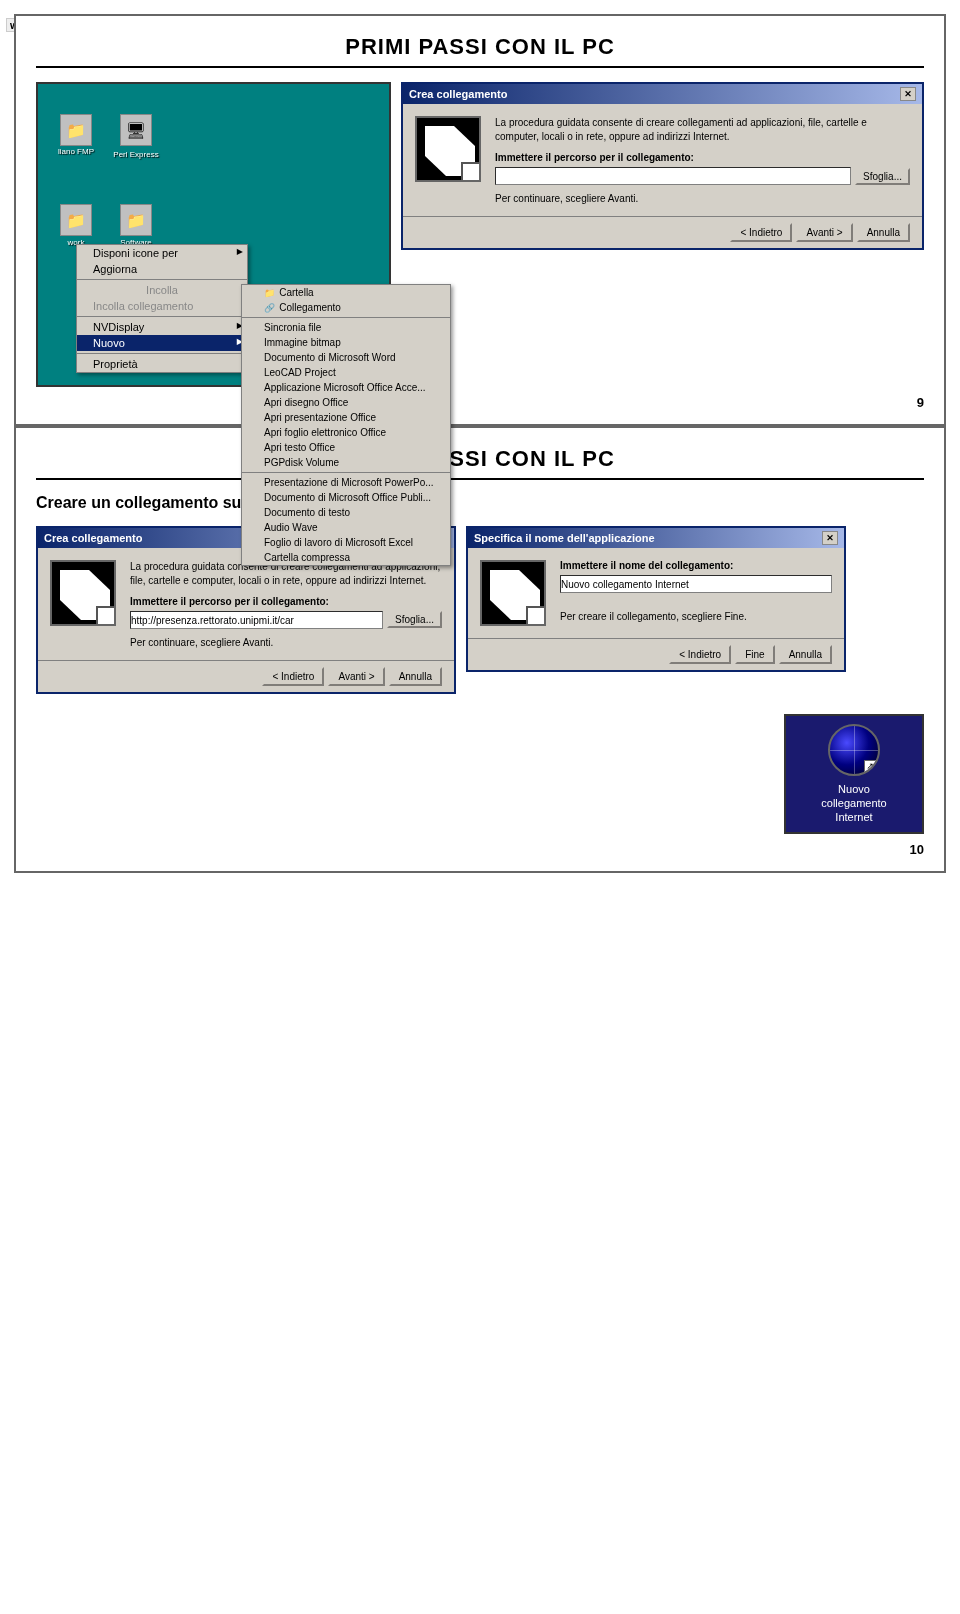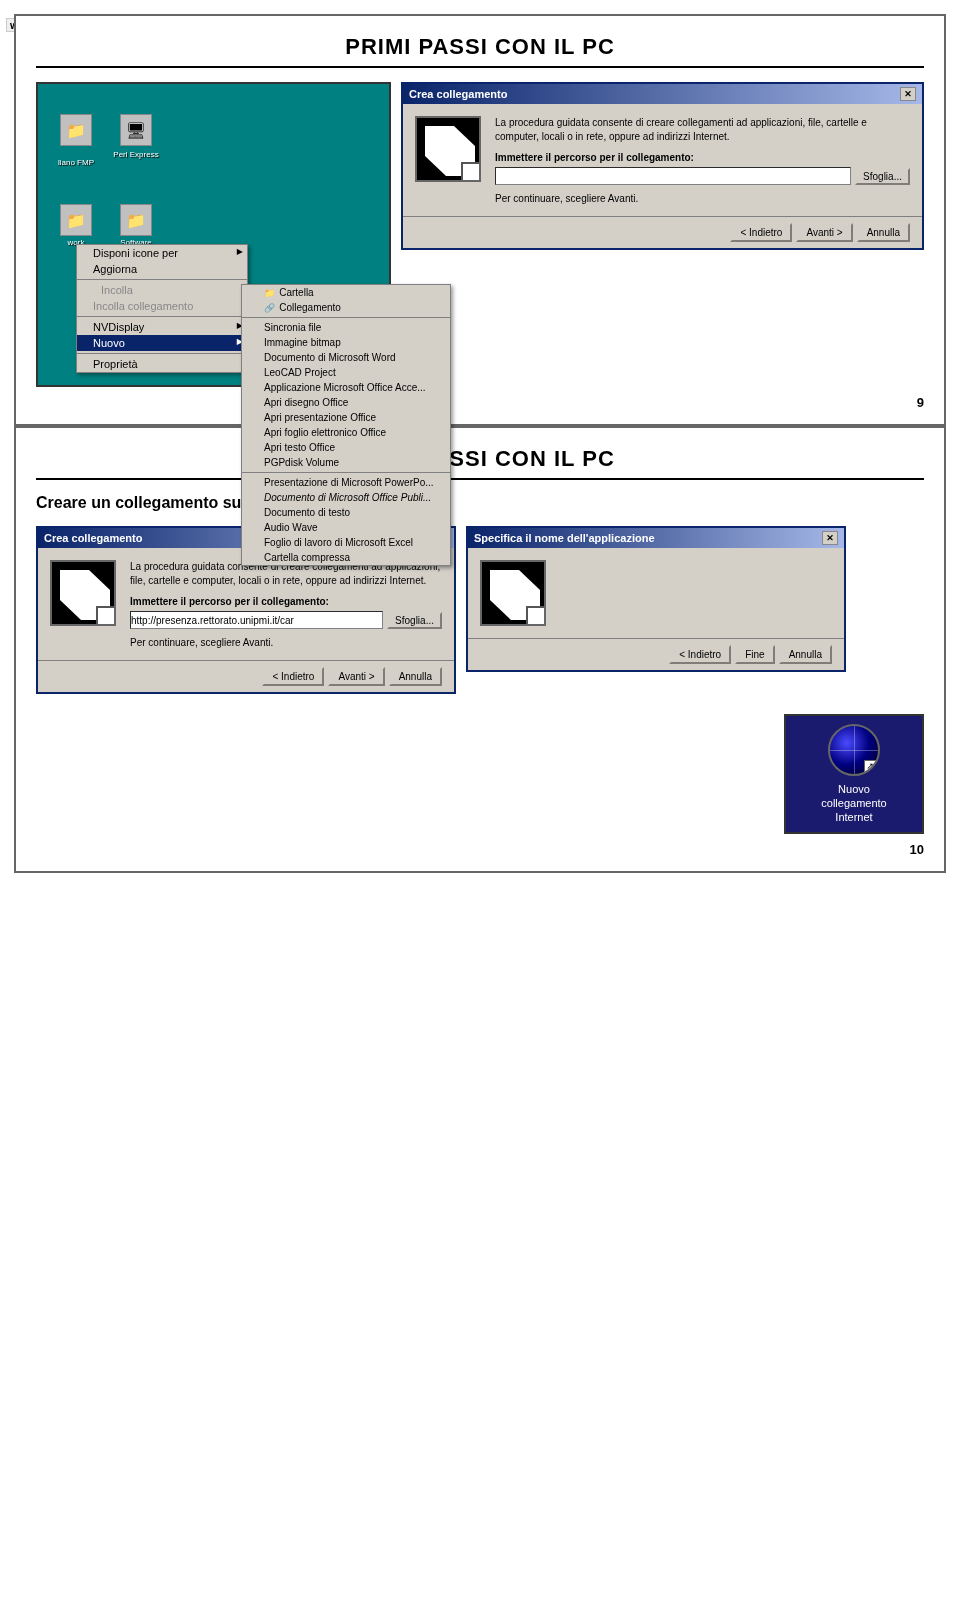--- a/index.html
+++ b/index.html
@@ -35,21 +35,21 @@
     <h1 style="text-align:center;font-size:22px;font-weight:bold;letter-spacing:1px;margin-bottom:6px;">PRIMI PASSI CON IL PC</h1>
     <hr style="border:none;border-top:2px solid #000;margin-bottom:14px;">
 
 
     <div style="display:flex;gap:10px;align-items:flex-start;">
 
       <div style="background:#008080;width:355px;height:305px;position:relative;border:2px solid #333;flex-shrink:0;overflow:visible;">
 
         <div style="position:absolute;top:30px;left:10px;display:flex;flex-direction:column;align-items:center;width:56px;">
           <div style="width:32px;height:32px;background:#c0c0c0;border:1px solid #888;display:flex;align-items:center;justify-content:center;font-size:16px;">📁</div>
-          <div style="color:#fff;font-size:8px;text-align:center;margin-top:12px;text-shadow:1px 1px 1px #000;">liano FMP</div>
+          <div style="color:#fff;font-size:8px;text-align:center;margin-top:1px;text-shadow:1px 1px 1px #000;">liano FMP</div>
         </div>
         <div style="position:absolute;top:30px;left:70px;display:flex;flex-direction:column;align-items:center;width:56px;">
           <div style="width:32px;height:32px;background:#c0c0c0;border:1px solid #888;display:flex;align-items:center;justify-content:center;font-size:16px;">🖥</div>
           <div style="color:#fff;font-size:8px;text-align:center;margin-top:4px;text-shadow:1px 1px 1px #000;">Perl Express</div>
         </div>
         <div style="position:absolute;top:120px;left:10px;display:flex;flex-direction:column;align-items:center;width:56px;">
           <div style="width:32px;height:32px;background:#c0c0c0;border:1px solid #888;display:flex;align-items:center;justify-content:center;font-size:16px;">📁</div>
           <div style="color:#fff;font-size:8px;text-align:center;margin-top:2px;text-shadow:1px 1px 1px #000;">work</div>
         </div>
         <div style="position:absolute;top:120px;left:70px;display:flex;flex-direction:column;align-items:center;width:56px;">
@@ -57,21 +57,21 @@
           <div style="color:#fff;font-size:8px;text-align:center;margin-top:2px;text-shadow:1px 1px 1px #000;">Software</div>
         </div>
 
         <div style="position:absolute;left:38px;top:160px;background:#d4d0c8;border:1px solid #808080;box-shadow:2px 2px 4px rgba(0,0,0,0.4);width:172px;font-size:11px;z-index:10;">
           <div style="padding:2px 16px;position:relative;white-space:nowrap;">
             <span>Disponi icone per</span>
             <span style="position:absolute;right:4px;font-size:8px;">▶</span>
           </div>
           <div style="padding:2px 16px;white-space:nowrap;">Aggiorna</div>
           <div style="border-top:1px solid #808080;margin:2px 0;"></div>
-          <div style="padding:2px 24px;color:#888;white-space:nowrap;">Incolla</div>
+          <div style="padding:2px 24px;color:#888;white-space:nowrap;text-align:center;">Incolla</div>
           <div style="padding:2px 16px;color:#888;white-space:nowrap;">Incolla collegamento</div>
           <div style="border-top:1px solid #808080;margin:2px 0;"></div>
           <div style="padding:2px 16px;position:relative;white-space:nowrap;">
             <span>NVDisplay</span>
             <span style="position:absolute;right:4px;font-size:8px;">▶</span>
           </div>
           <div style="padding:2px 16px;background:#0a246a;color:#fff;position:relative;white-space:nowrap;">
             <span>Nuovo</span>
             <span style="position:absolute;right:4px;font-size:8px;">▶</span>
           </div>
@@ -94,21 +94,21 @@
           <div style="padding:2px 4px 2px 22px;white-space:nowrap;">Documento di Microsoft Word</div>
           <div style="padding:2px 4px 2px 22px;white-space:nowrap;">LeoCAD Project</div>
           <div style="padding:2px 4px 2px 22px;white-space:nowrap;">Applicazione Microsoft Office Acce...</div>
           <div style="padding:2px 4px 2px 22px;white-space:nowrap;">Apri disegno Office</div>
           <div style="padding:2px 4px 2px 22px;white-space:nowrap;">Apri presentazione Office</div>
           <div style="padding:2px 4px 2px 22px;white-space:nowrap;">Apri foglio elettronico Office</div>
           <div style="padding:2px 4px 2px 22px;white-space:nowrap;">Apri testo Office</div>
           <div style="padding:2px 4px 2px 22px;white-space:nowrap;">PGPdisk Volume</div>
           <div style="border-top:1px solid #808080;margin:2px 0;"></div>
           <div style="padding:2px 4px 2px 22px;white-space:nowrap;">Presentazione di Microsoft PowerPo...</div>
-          <div style="padding:2px 4px 2px 22px;white-space:nowrap;font-style:italic;">Documento di Microsoft Office Publi...</div>
+          <div style="padding:2px 4px 2px 22px;white-space:nowrap;">Documento di Microsoft Office Publi...</div>
           <div style="padding:2px 4px 2px 22px;white-space:nowrap;">Documento di testo</div>
           <div style="padding:2px 0 2px 22px;white-space:nowrap;">Audio Wave</div>
           <div style="padding:2px 4px 2px 22px;white-space:nowrap;">Foglio di lavoro di Microsoft Excel</div>
           <div style="padding:2px 4px 2px 22px;white-space:nowrap;">Cartella compressa</div>
         </div>
       </div>
 
       <div style="background:#d4d0c8;border:2px solid #0a246a;font-size:11px;flex:1;min-width:250px;">
         <div style="background:linear-gradient(to right, #0a246a, #a6b8e8);color:#fff;padding:3px 6px;font-size:11px;font-weight:bold;display:flex;justify-content:space-between;align-items:center;">
           <span>Crea collegamento</span>
@@ -161,21 +161,21 @@
         <div style="padding:12px;display:flex;gap:10px;">
           <div style="width:70px;flex-shrink:0;">
             <div style="width:66px;height:66px;background:#000;border:2px solid #666;position:relative;overflow:hidden;">
               <div style="position:absolute;top:8px;left:8px;width:50px;height:50px;background:#fff;clip-path:polygon(0 0,58% 0,100% 40%,100% 100%,42% 100%,0 60%);"></div>
               <div style="position:absolute;bottom:0;right:0;width:18px;height:18px;background:#fff;border-top:2px solid #555;border-left:2px solid #555;"></div>
             </div>
           </div>
           <div style="flex:1;">
             <p style="margin-bottom:8px;line-height:1.4;font-size:10px;">La procedura guidata consente di creare collegamenti ad applicazioni, file, cartelle e computer, locali o in rete, oppure ad indirizzi Internet.</p>
             <p style="font-weight:bold;margin-bottom:4px;font-size:10px;">Immettere il percorso per il collegamento:</p>
-            <div style="display:flex;gap:4px;align-items:center;margin-bottom:8px;">
+            <div style="display:flex;gap:4px;align-items:flex-start;margin-bottom:8px;">
               <input style="border: 1px inset rgb(128, 128, 128); background: rgb(255, 255, 255); height: 18px; flex: 1 1 0%; font-size: 10px;" type="text" value="http://presenza.rettorato.unipmi.it/car">
               <button style="background:#d4d0c8;border:2px outset #d4d0c8;padding:1px 6px;font-size:10px;cursor:pointer;">Sfoglia...</button>
             </div>
             <p style="font-size:10px;">Per continuare, scegliere Avanti.</p>
           </div>
         </div>
         <div style="border-top:1px solid #808080;padding:6px 12px;display:flex;justify-content:flex-end;gap:4px;">
           <button style="background:#d4d0c8;border:2px outset #d4d0c8;padding:2px 8px;font-size:10px;cursor:pointer;">&lt; Indietro</button>
           <button style="background:#d4d0c8;border:2px outset #d4d0c8;padding:2px 8px;font-size:10px;cursor:pointer;">Avanti &gt;</button>
           <button style="background:#d4d0c8;border:2px outset #d4d0c8;padding:2px 8px;font-size:10px;cursor:pointer;">Annulla</button>
@@ -187,20 +187,25 @@
           <span>Specifica il nome dell'applicazione</span>
           <span style="background:#d4d0c8;border:1px solid #888;width:16px;height:14px;display:flex;align-items:center;justify-content:center;font-size:9px;color:#000;cursor:pointer;">✕</span>
         </div>
         <div style="padding:12px;display:flex;gap:10px;">
           <div style="width:70px;flex-shrink:0;">
             <div style="width:66px;height:66px;background:#000;border:2px solid #666;position:relative;overflow:hidden;">
               <div style="position:absolute;top:8px;left:8px;width:50px;height:50px;background:#fff;clip-path:polygon(0 0,58% 0,100% 40%,100% 100%,42% 100%,0 60%);"></div>
               <div style="position:absolute;bottom:0;right:0;width:18px;height:18px;background:#fff;border-top:2px solid #555;border-left:2px solid #555;"></div>
             </div>
           </div>
+          <div style="flex:1;">
+            <p style="font-weight:bold;margin-bottom:4px;font-size:10px;">Immettere il nome del collegamento:</p>
+            <input style="border: 1px inset rgb(128, 128, 128); background: rgb(255, 255, 255); height: 18px; width: 100%; font-size: 10px; margin-bottom: 10px;" type="text" value="Nuovo collegamento Internet">
+            <p style="font-size:10px;margin-top:8px;">Per creare il collegamento, scegliere Fine.</p>
+          </div>
         </div>
         <div style="border-top:1px solid #808080;padding:6px 12px;display:flex;justify-content:flex-end;gap:4px;">
           <button style="background:#d4d0c8;border:2px outset #d4d0c8;padding:2px 8px;font-size:10px;cursor:pointer;">&lt; Indietro</button>
           <button style="background:#d4d0c8;border:2px outset #d4d0c8;padding:2px 8px;font-size:10px;cursor:pointer;">Fine</button>
           <button style="background:#d4d0c8;border:2px outset #d4d0c8;padding:2px 8px;font-size:10px;cursor:pointer;">Annulla</button>
         </div>
       </div>
 
       <div style="margin-left:auto;margin-top:10px;width:140px;height:120px;background:#1a1a6e;border:2px solid #333;display:flex;flex-direction:column;align-items:center;justify-content:center;color:#fff;font-size:12px;text-align:center;gap:6px;">
         <div style="width:52px;height:52px;border-radius:50%;background:radial-gradient(circle at 35% 35%, #4a4aff, #000080, #001);border:2px solid #666;position:relative;overflow:hidden;">

